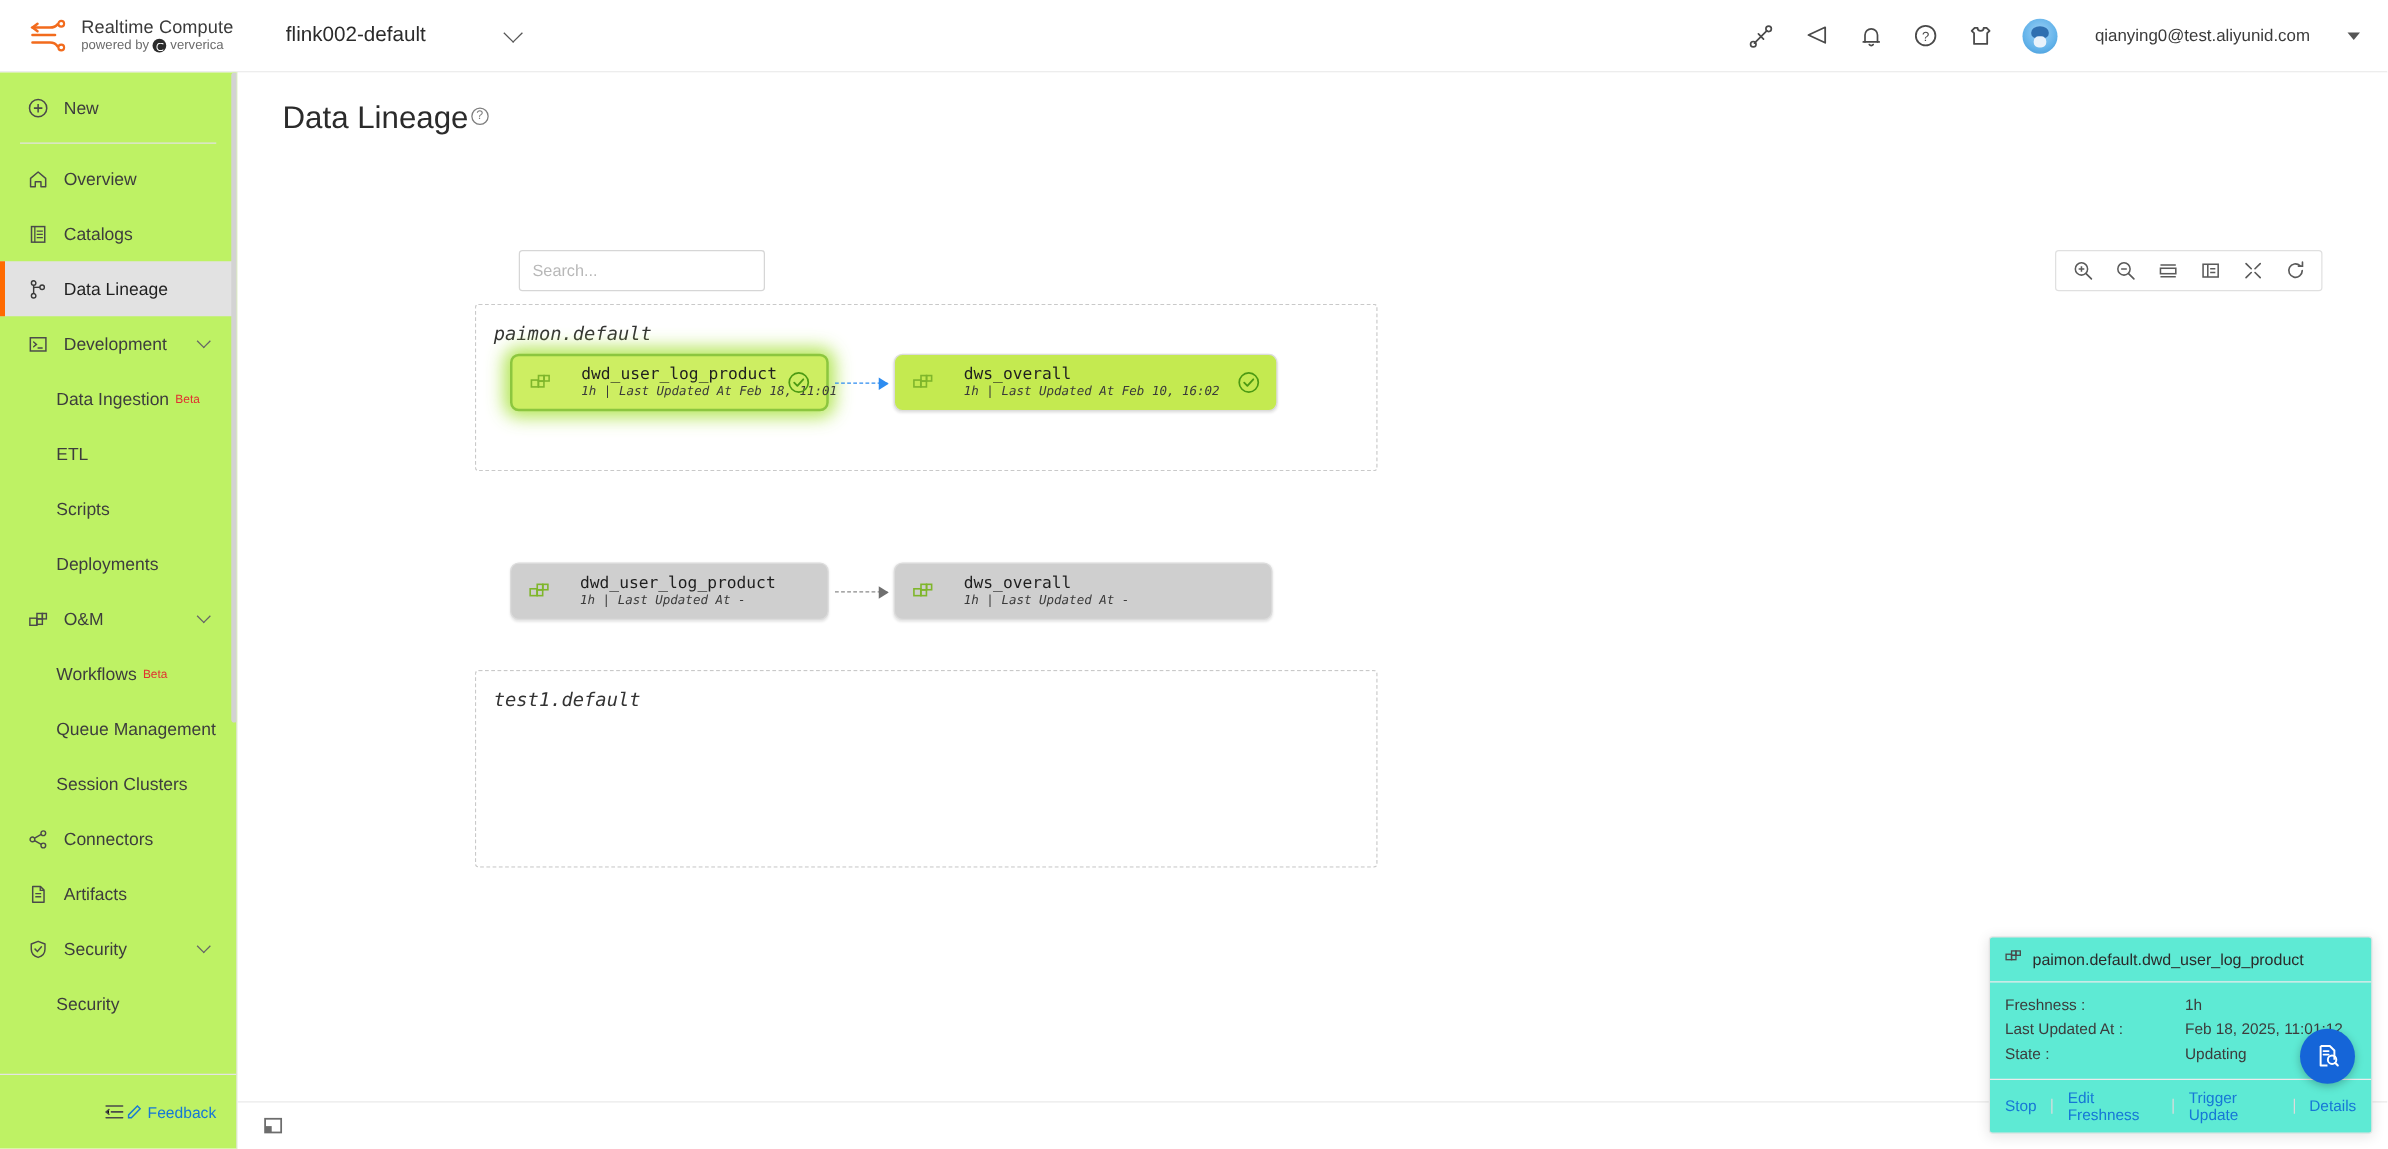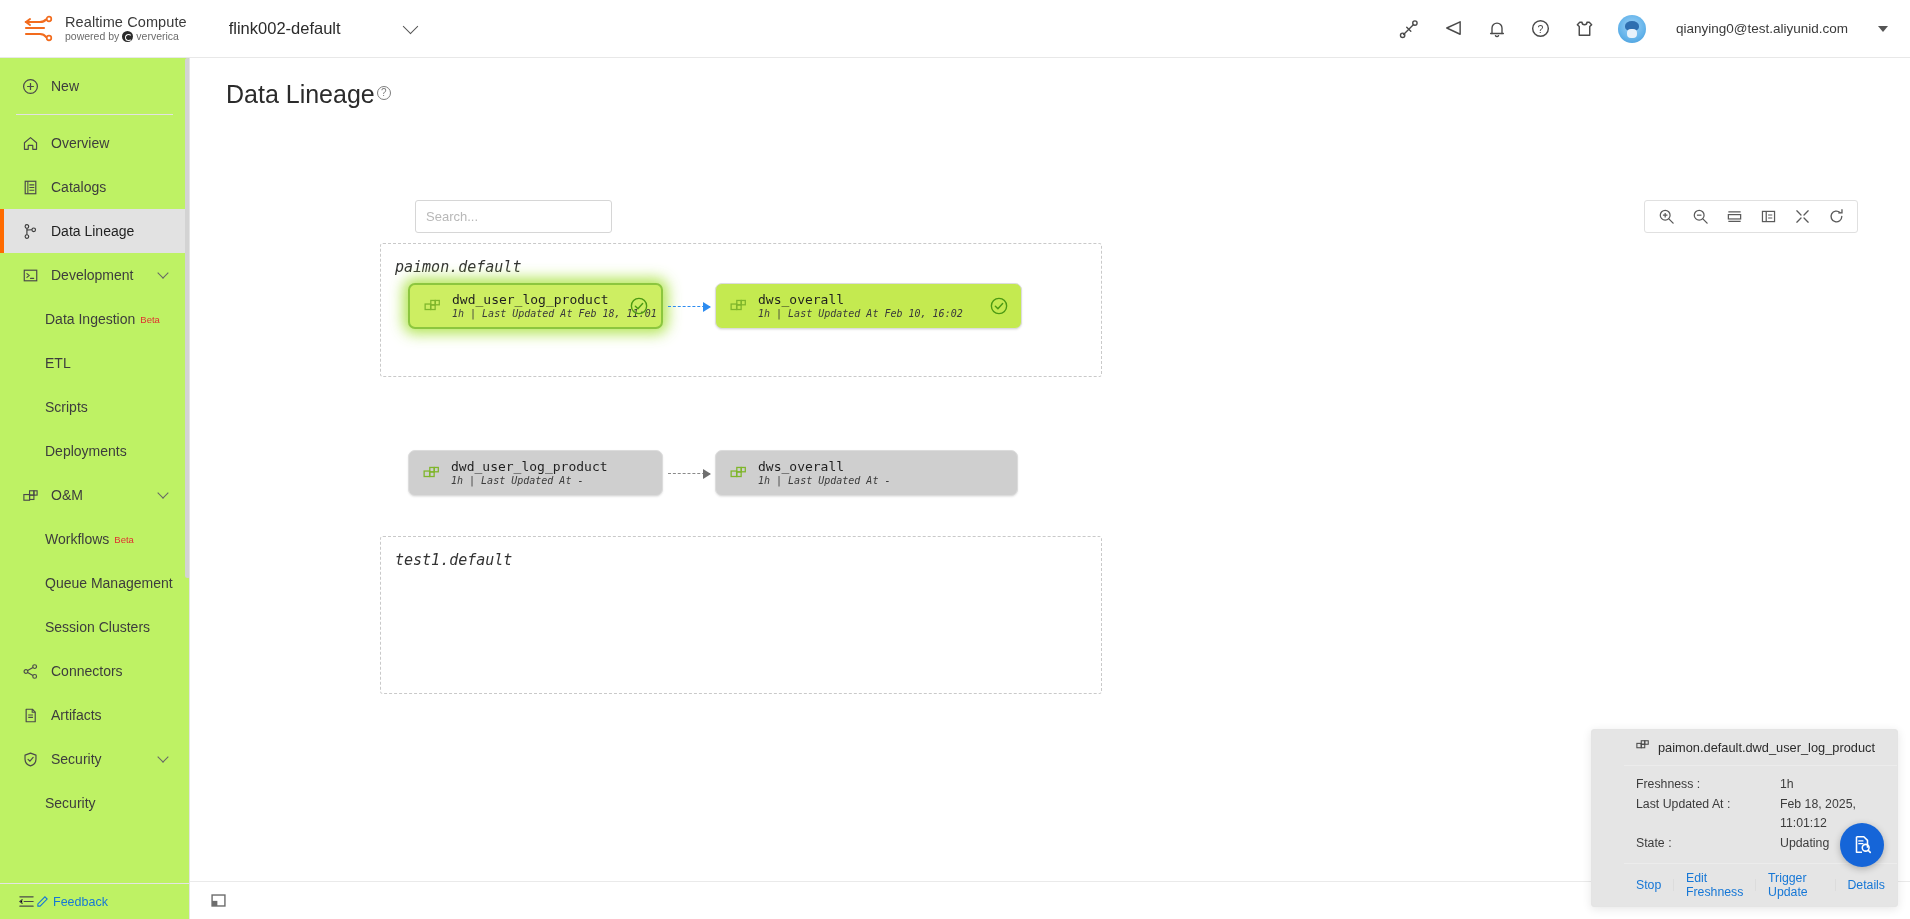--- a/index.html
+++ b/index.html
@@ -86,22 +86,22 @@
   }
   .nav-item .expand-chev {
     margin-left: auto; margin-right: 22px;
     width: 8px; height: 8px; border-right: 1.5px solid #666; border-bottom: 1.5px solid #666;
     transform: rotate(45deg); margin-top:-4px;
   }
   .beta-tag { color: #e03131; font-size: 9.5px; margin-left: 5px; vertical-align: super; }
   .nav-divider { height: 1px; background: #e2e2e2; margin: 6px 16px; }
 
   .side-footer {
-    height: 36px; border-top: 1px solid #e4e4e4; display: flex; align-items: center;
-    padding: 0 16px; justify-content: flex-start;
+    height: 60px; border-top: 1px solid #e4e4e4; display: flex; align-items: center;
+    padding: 0 16px; justify-content: flex-end;
   }
   .feedback { color: #1677d6; font-size: 12.5px; display:flex; align-items:center; gap:4px; cursor:pointer;}
 
   
   .main {
     position: absolute; top: 58px; left: 190px; width: 1720px; height: 861px;
     background: #fff;
   }
   .page-title {
     font-size: 25px; color: #2b2b2b; font-weight: 400;
@@ -153,21 +153,21 @@
     box-shadow: 0 1px 2px rgba(0,0,0,.10);
     cursor: pointer;
   }
   .node.green { background: #c4ea50; }
   .node.selected {
     border: 2px solid #8cc63f;
     background: #cdee62;
     box-shadow: 0 0 14px 5px rgba(168,226,60,.85);
   }
   .node .n-icon { width: 20px; flex: 0 0 20px; display:flex; align-items:center; justify-content:center;}
-  .node .n-text { margin-left: 10px; line-height: 1.18; flex: 1; min-width: 0;}
+  .node .n-text { margin-left: 23px; line-height: 1.18; flex: 1; min-width: 0;}
   .node .n-name {
     font-family: "DejaVu Sans Mono", monospace; font-size: 13px; color: #1f1f1f;
     white-space: nowrap;
   }
   .node .n-meta {
     font-family: "DejaVu Sans Mono", monospace; font-style: italic;
     font-size: 10px; color: #3a3a3a; white-space: nowrap; margin-top: 1px;
   }
   .node .n-status { width: 20px; flex: 0 0 20px; display:flex; align-items:center; justify-content:center;}
 
@@ -180,22 +180,22 @@
   .edge .arrow {
     position:absolute; right:-1px; top:-4px;
     width:0;height:0;border-top:5px solid transparent;border-bottom:5px solid transparent;
     border-left:8px solid #2d8cf0;
   }
   .edge.grey .arrow { border-left-color: #6f6f6f; }
 
   
   .detail-panel {
     position: absolute; right: 12px; bottom: 12px; width: 307px;
-    background: #e5e5e5; border: 1px solid #e4e4e4; border-radius: 3px;
-    box-shadow: 0 2px 10px rgba(0,0,0,.10); z-index: 5; padding-left: 32px;
+    background: #5eead4; border: 1px solid #e4e4e4; border-radius: 3px;
+    box-shadow: 0 2px 10px rgba(0,0,0,.10); z-index: 5;
   }
   .dp-header {
     display: flex; align-items: center; gap: 8px;
     padding: 9px 12px; border-bottom: 1px solid #ececec;
     font-size: 12.8px; color: #2b2b2b;
   }
   .dp-body { padding: 9px 12px 10px 12px; }
   .dp-row { display: flex; font-size: 12.3px; color: #444; line-height: 19.5px; gap: 48px; }
   .dp-label { width: 96px; flex: 0 0 96px; color: #3c3c3c; }
   .dp-value { color: #3c3c3c; }

